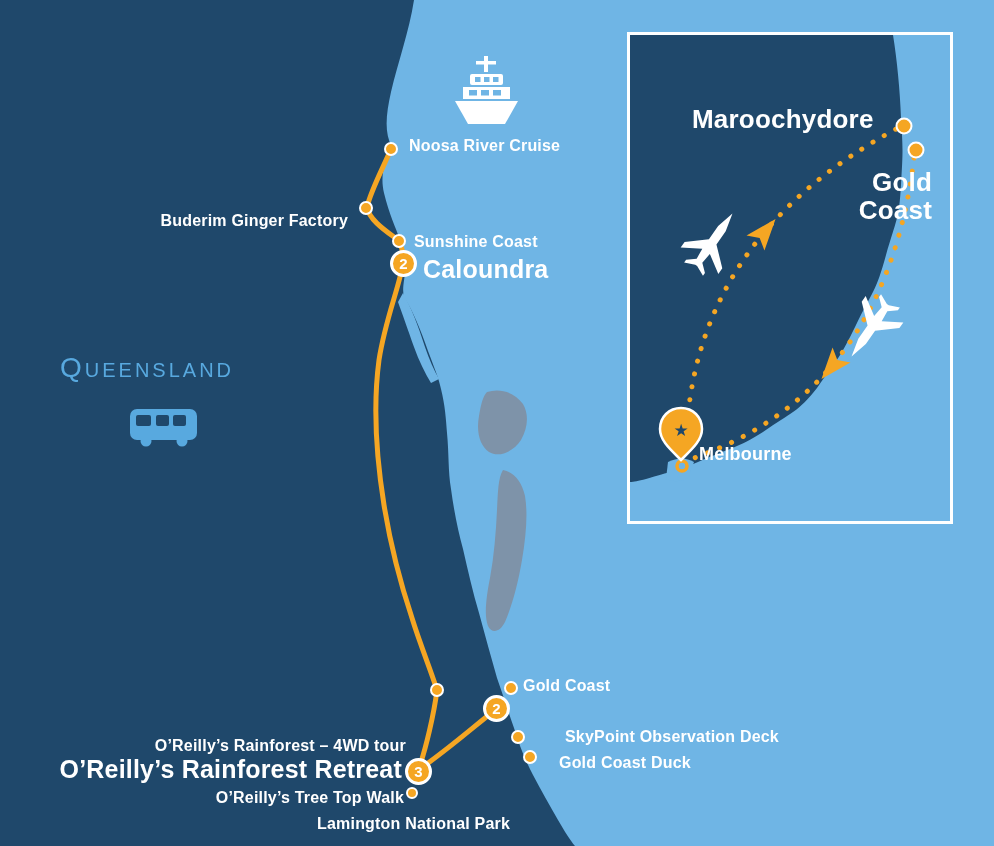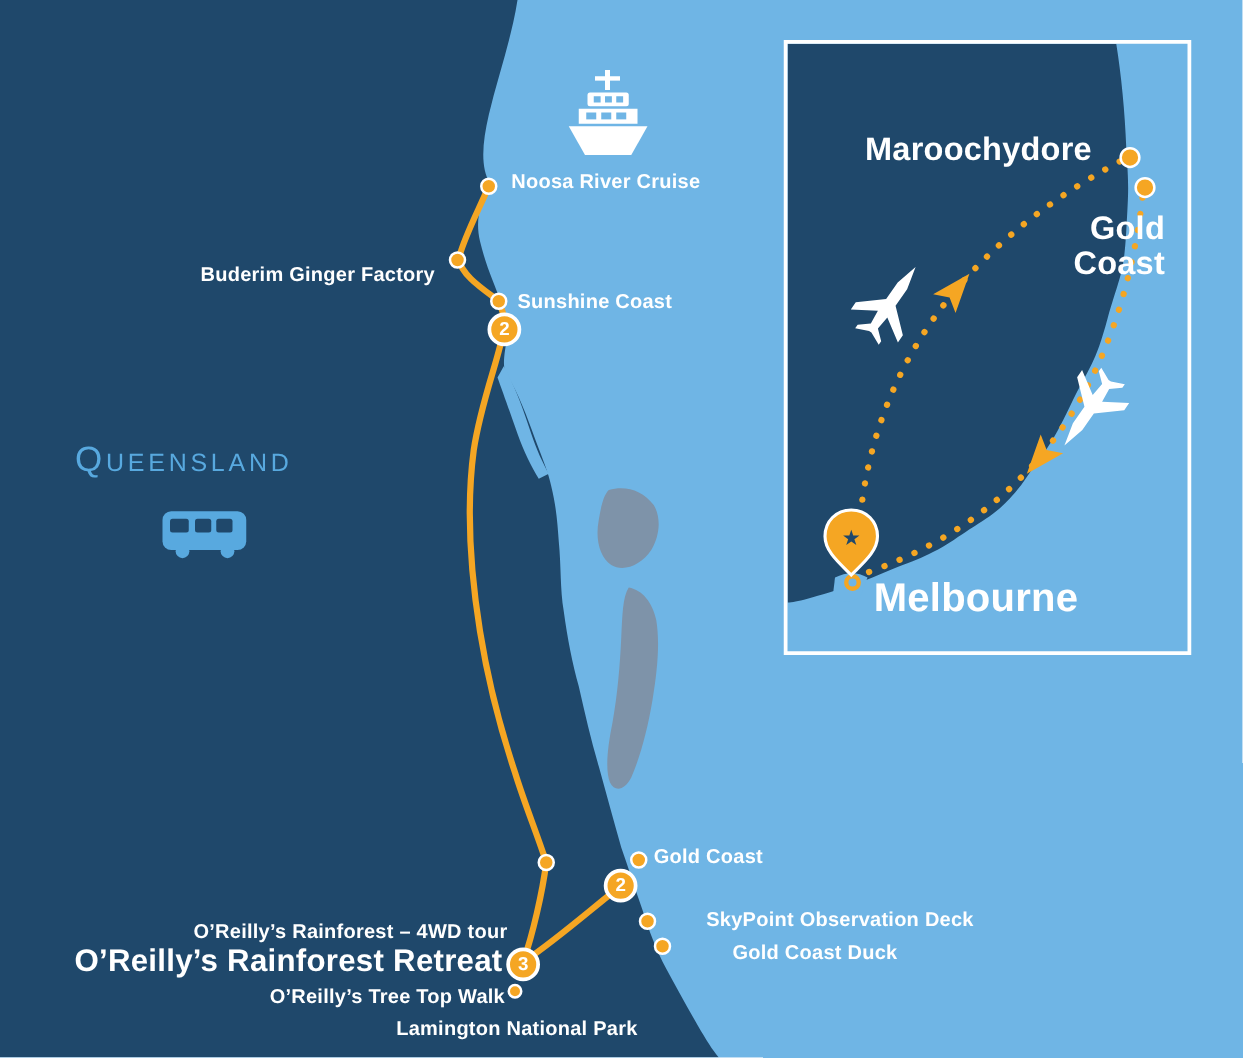--- a/index.html
+++ b/index.html
@@ -109,29 +109,30 @@
     </g>
 
     <rect x="628.5" y="33.5" width="323" height="489" fill="none" stroke="#ffffff" stroke-width="3"></rect>
   </svg>
 
   <div class="region" style="left:60px;top:352px;">Queensland</div>
 
   <div class="label" style="left:409px;top:137px;">Noosa River Cruise</div>
   <div class="label" style="right:646px;top:197px;margin-top:15px;">Buderim Ginger Factory</div>
   <div class="label" style="left:414px;top:233px;">Sunshine Coast</div>
+  <div class="label label-lg" style="left:423px;top:255px;">Caloundra</div>
   <div class="label" style="left:523px;top:677px;">Gold Coast</div>
   <div class="label" style="left:533px;top:728px;margin-left:32px;">SkyPoint Observation Deck</div>
-  <div class="label" style="left:586px;top:754px;">Gold Coast Duck</div>
+  <div class="label" style="left:559px;top:754px;">Gold Coast Duck</div>
   <div class="label" style="right:588px;top:737px;margin-left:32px;">O’Reilly’s Rainforest – 4WD tour</div>
   <div class="label label-lg" style="right:592px;top:755px;">O’Reilly’s Rainforest Retreat</div>
   <div class="label" style="right:590px;top:789px;">O’Reilly’s Tree Top Walk</div>
   <div class="label" style="left:317px;top:815px;">Lamington National Park</div>
 
   <div class="badge" style="left:390px;top:250px;">2</div>
   <div class="badge" style="left:483px;top:695px;">2</div>
   <div class="badge" style="left:405px;top:758px;">3</div>
 
   <div class="label label-lg" style="left:692px;top:104px;font-size:26px;">Maroochydore</div>
   <div class="label label-lg wrap-right" style="right:62px;top:168px;width:86px;font-size:26px;">Gold Coast</div>
-  <div class="label label-lg" style="left:699px;top:460px;font-size:32px;">Melbourne</div>
+  <div class="label label-lg" style="left:699px;top:444px;font-size:18px;">Melbourne</div>
 
 </div>
 
 </body></html>

